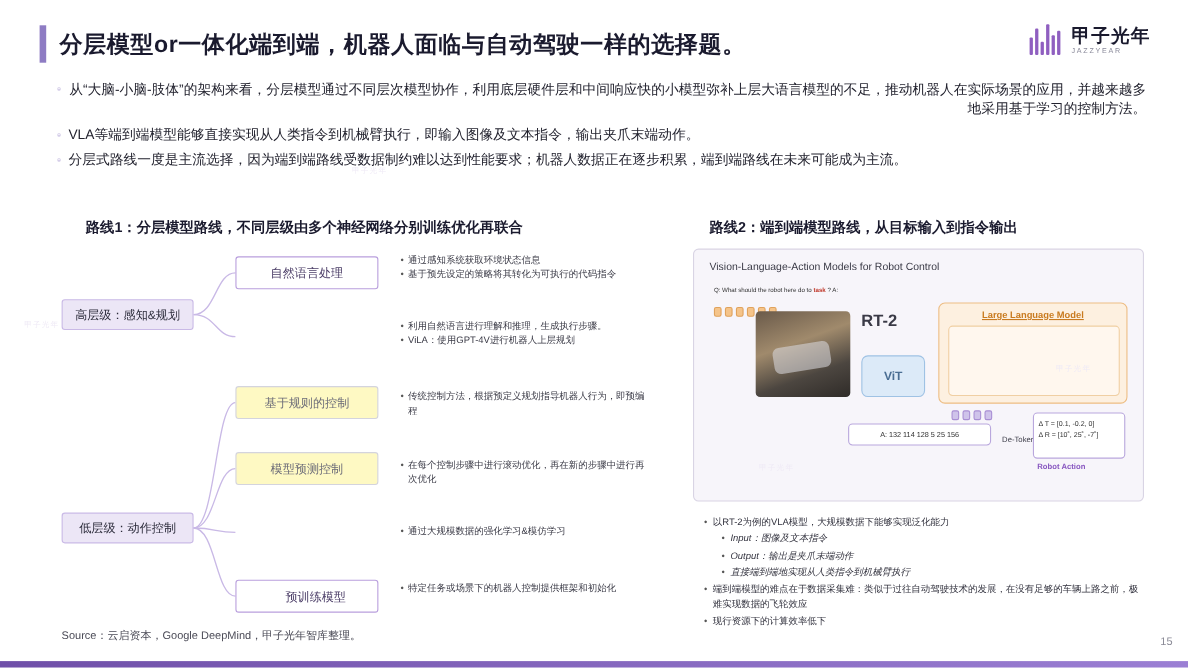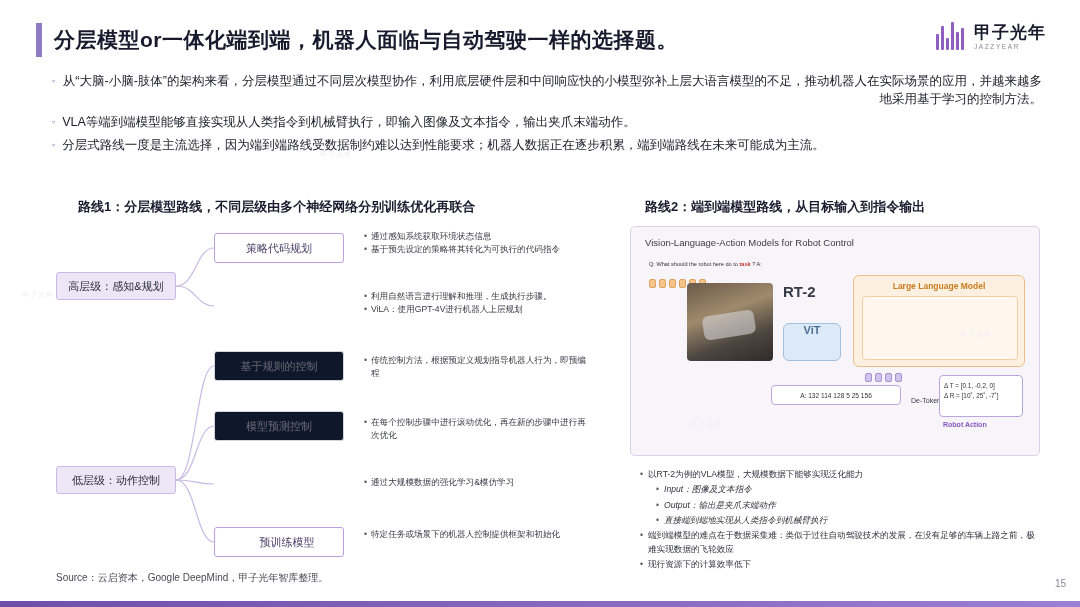--- a/index.html
+++ b/index.html
@@ -107,21 +107,21 @@
     border-radius: 3px;
     display: flex; align-items: center; justify-content: center;
     font-size: 11px;
   }
   .node.purple {
     background: #ffffff;
     border: 1px solid #b99fdd;
     color: #4a3c66;
   }
   .node.gray {
-    background: #0f172a;
+    background: #fef9c3;
     border: 1px solid #d4d4dd;
     color: #6b6b78;
   }
   .desc {
     position: absolute;
     left: 308px;
     width: 228px;
     font-size: 8.6px;
     color: #3a3a46;
     line-height: 1.5;
@@ -176,32 +176,32 @@
 
   .rt2-label {
     position: absolute; left: 140px; top: 26px;
     font-size: 15px; font-weight: bold; color: #3a3a46;
   }
   .vit-box {
     position: absolute; left: 140px; top: 66px;
     width: 58px; height: 38px;
     background: #dceaf8; border: 1px solid #9fc2e4;
     border-radius: 6px;
-    display:flex; justify-content:center;
+    display:flex; align-items:center; justify-content:center;
     font-size: 11px; font-weight:bold; color:#4a6e93;
   }
   .llm-box {
     position: absolute; left: 210px; top: 18px;
     width: 172px; height: 92px;
     background: #fdf0e0; border: 1px solid #edbd84;
     border-radius: 6px;
   }
   .llm-title {
     position:absolute; top:5px; left:0; width:100%;
-    text-align:center; font-size:8.5px; font-weight:bold; color:#c97b20;
+    text-align:center; font-size:8.5px; font-weight:bold; color:#c97b20;text-decoration:underline;
   }
   .llm-inner {
     position:absolute; left:8px; top:20px;
     width:156px; height:64px;
     background:#fff7ee; border:1px solid #f0cfa3; border-radius:4px;
   }
   .detok-box {
     position:absolute; left:128px; top:128px;
     width:130px; height:20px;
     background:#ffffff; border:1px solid #b9a7dd; border-radius:4px;
@@ -311,21 +311,21 @@
     </svg>
 
     <div class="lvl-box" style="top:44px; left:0;">
       <span>高层级：感知&amp;规划</span>
     </div>
     <div class="lvl-box" style="top:238px; left:0;">
       <span>低层级：动作控制</span>
     </div>
 
     <div class="node purple" style="top:5px;">
-        <span>策略代码规划</span>
+        <span>自然语言处理</span>
       </div>
     <div class="node gray" style="top:123px;">
         <span>基于规则的控制</span>
       </div>
     <div class="node gray" style="top:183px;">
         <span>模型预测控制</span>
       </div>
     <div class="node purple" style="top:299px;padding-left:16px;">
         <span>预训练模型</span>
       </div>

